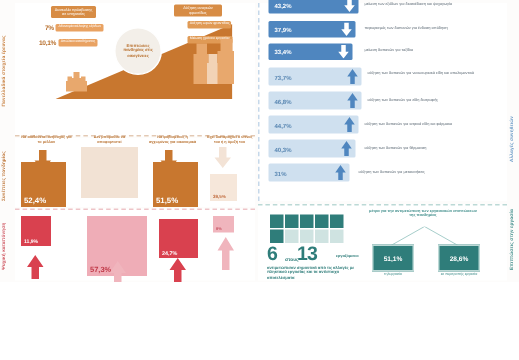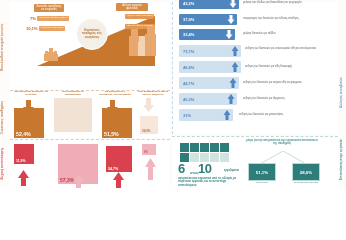--- a/index.html
+++ b/index.html
@@ -450,21 +450,21 @@
     <div class="sq on" style="left:38px; top:6px;"></div>
     <div class="sq on" style="left:48px; top:6px;"></div>
     <div class="sq on" style="left:8px;  top:16px;"></div>
     <div class="sq off" style="left:18px; top:16px;"></div>
     <div class="sq off" style="left:28px; top:16px;"></div>
     <div class="sq off" style="left:38px; top:16px;"></div>
     <div class="sq off" style="left:48px; top:16px;"></div>
 
     <div class="bignum" style="left:6px; top:24px;">6</div>
     <div style="position:absolute; left:18px; top:34px; font-size:3.2px; color:#2f7d7a; font-weight:bold;">στους</div>
-    <div class="bignum" style="left:26px; top:24px;">10</div>
+    <div class="bignum" style="left:26px; top:24px;">13</div>
     <div style="position:absolute; left:52px; top:32px; font-size:2.6px; color:#2f7d7a; font-weight:bold;">εργαζόμενοι</div>
     <div class="bigcap" style="left:6px; top:40px;">αντιμετώπισαν σημαντικά από τις αλλαγές με πληκτικού εργασίας και τα αντίστοιχα αποτελέσματα</div>
 
     <div class="teal-head" style="left:74px; top:2px;">μέτρα για την αντιμετώπιση των εργασιακών επιπτώσεων της πανδημίας</div>
     <svg class="connector" style="left:74px; top:14px;" width="74" height="14" viewBox="0 0 74 14">
       <path d="M37 0 L14 13 M37 0 L60 13" stroke="#9cc7c4" stroke-width="0.6" fill="none"></path>
     </svg>
 
     <div class="tealbox" style="left:76px; top:26px; width:28px; height:18px;">
       <span>51,1%</span>

